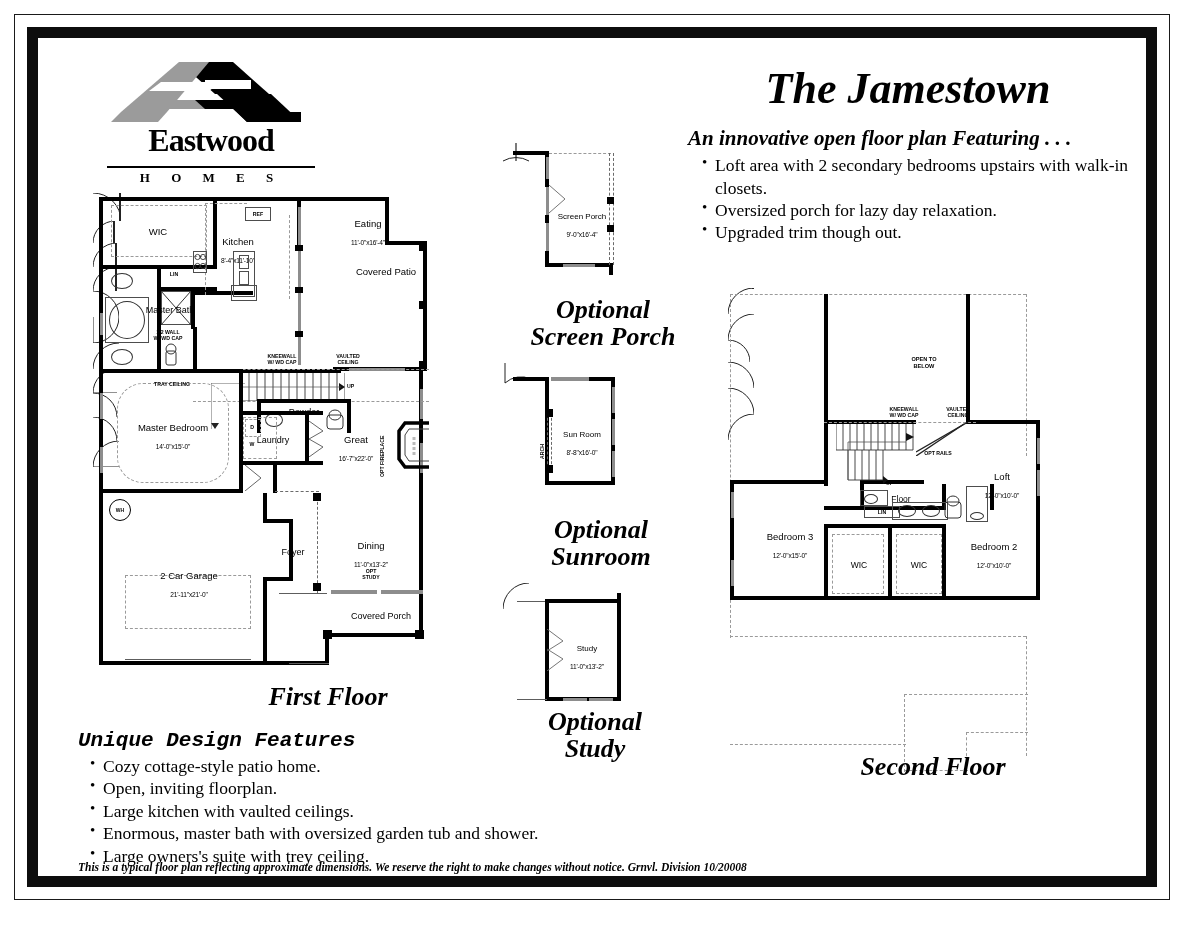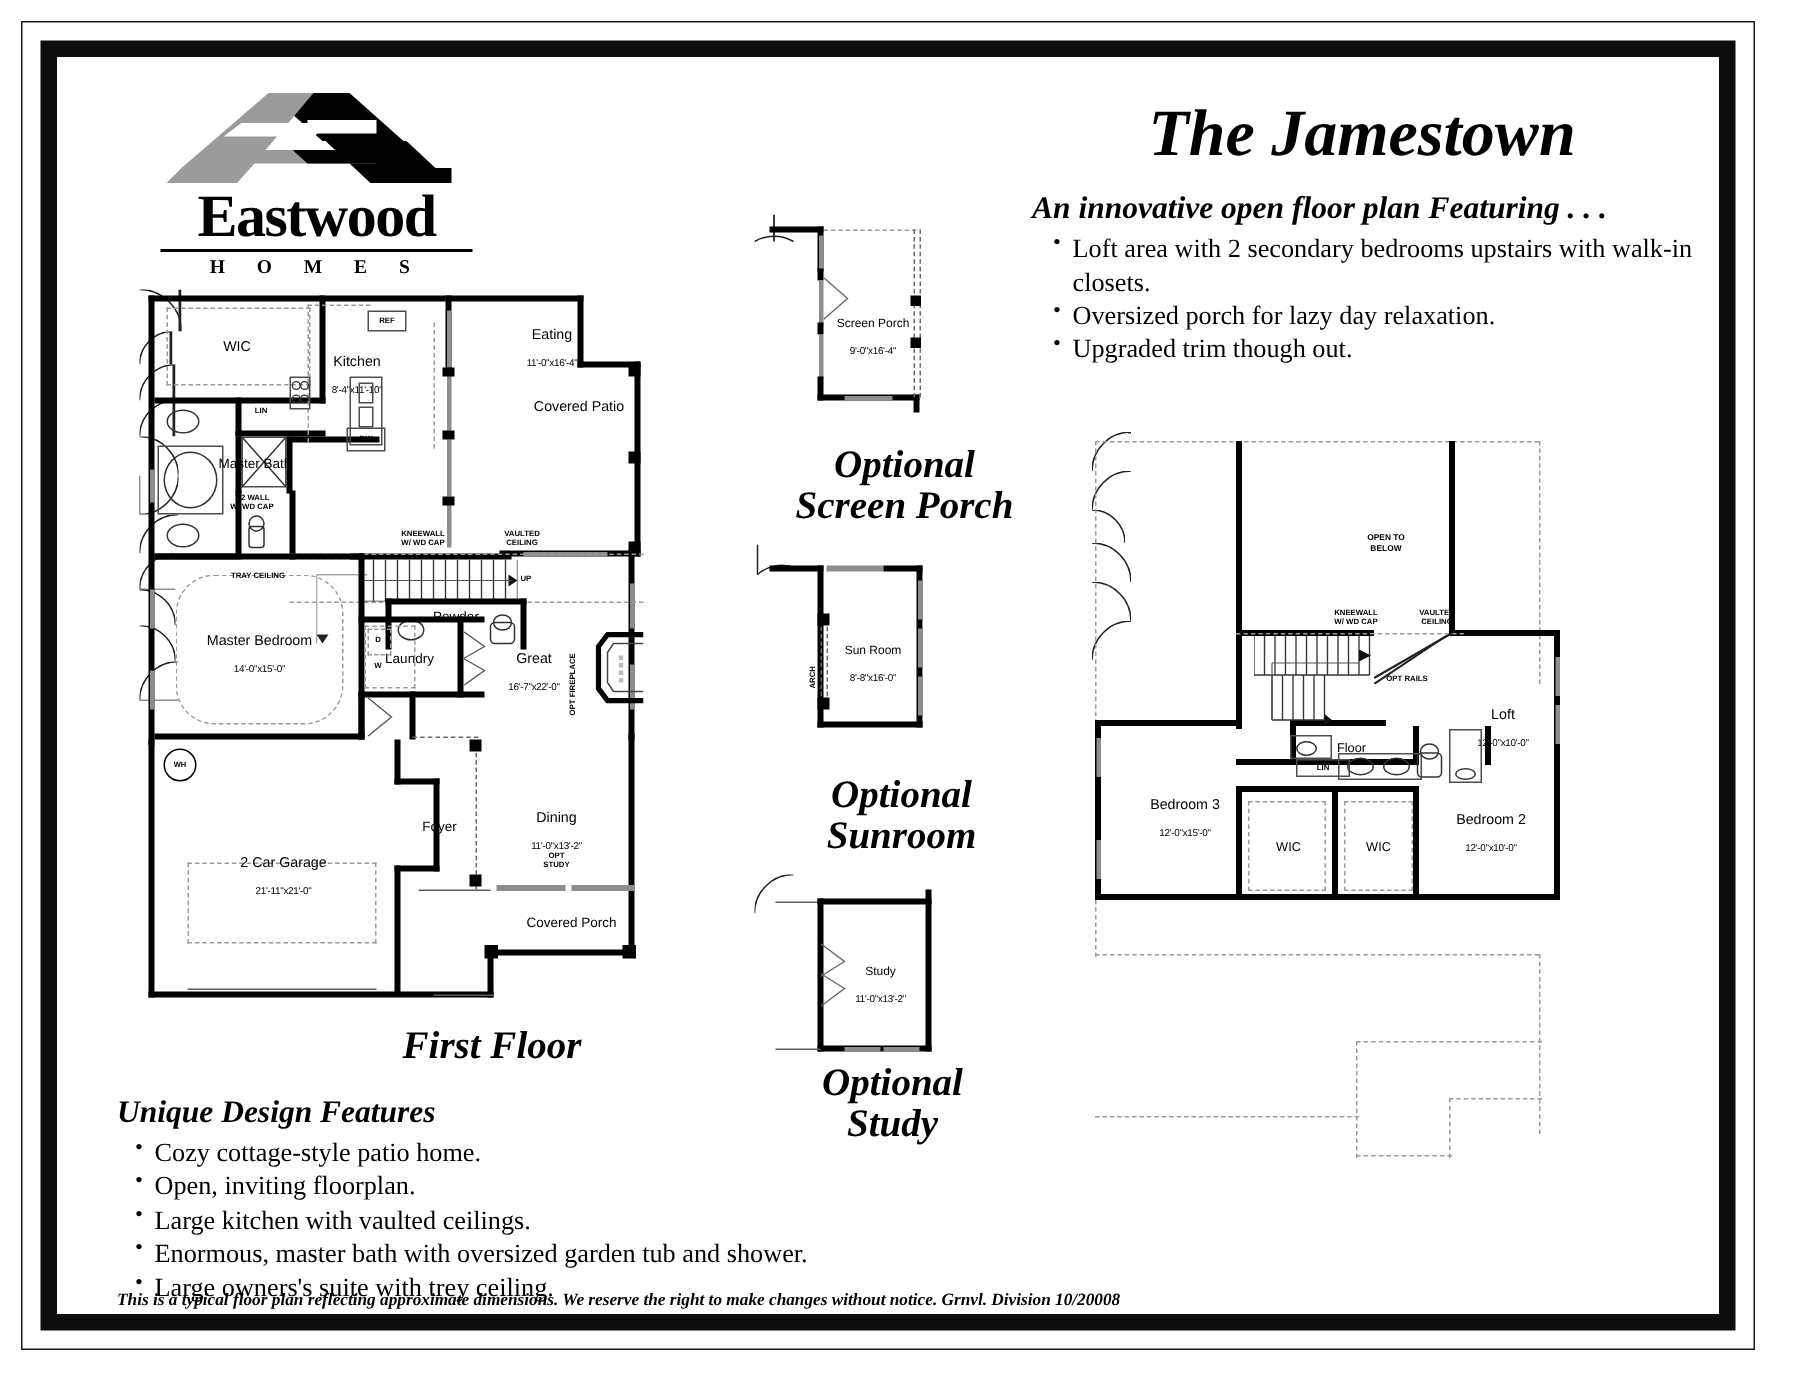--- a/index.html
+++ b/index.html
@@ -12,41 +12,41 @@
   #inner-frame{position:absolute;left:27px;top:27px;width:1130px;height:860px;
                border:11px solid #0d0d0d;box-sizing:border-box;background:#fff;}
   #canvas{position:absolute;left:38px;top:38px;width:1108px;height:838px;
           background:#fff;overflow:hidden;}
 
   
   #logo{position:absolute;left:63px;top:22px;width:220px;height:135px;}
   .logo-mark{position:absolute;left:0;top:0;width:220px;height:68px;}
   .logo-word{position:absolute;left:0;top:64px;width:220px;text-align:center;
              font-family:"Liberation Serif", serif;font-weight:bold;
-             font-size:40px;letter-spacing:-1px;color:#000;line-height:1;}
+             font-size:32px;letter-spacing:-1px;color:#000;line-height:1;}
   .logo-rule{position:absolute;left:6px;top:106px;width:208px;height:2px;background:#000;}
   .logo-sub{position:absolute;left:0;top:110px;width:220px;text-align:center;
             font-family:"Liberation Serif", serif;font-weight:bold;
             font-size:13px;letter-spacing:9px;color:#000;}
 
   
   #headline{position:absolute;left:640px;top:28px;width:460px;}
   #plan-title{font-family:"Liberation Serif", serif;font-style:italic;font-weight:bold;
               font-size:44px;text-align:center;line-height:1.05;color:#000;
               letter-spacing:0px;}
   #feature-head{font-family:"Liberation Serif", serif;font-style:italic;font-weight:bold;
                 font-size:21px;color:#000;margin-top:14px;margin-left:10px;}
   ul.feat{list-style:none;margin:3px 0 0 0;padding:0 0 0 24px;}
   ul.feat li{font-family:"Liberation Serif", serif;font-size:17.5px;color:#000;
              line-height:1.28;position:relative;padding-left:13px;}
   ul.feat li:before{content:"\2022";position:absolute;left:0;top:-1px;font-size:15px;}
 
   
   #udf{position:absolute;left:40px;top:691px;width:560px;}
-  #udf-head{font-family:Liberation Serif, serif;font-style:italic;font-weight:bold;
+  #udf-head{font-family:Liberation Mono, monospace;font-style:italic;font-weight:bold;
             font-size:21px;color:#000;}
   #disclaimer{position:absolute;left:40px;top:823px;width:760px;
               font-family:"Liberation Serif", serif;font-style:italic;font-weight:bold;
               font-size:11.5px;color:#000;}
 
   
   .floor-caption{position:absolute;font-family:"Liberation Serif", serif;
                  font-style:italic;font-weight:bold;font-size:26px;color:#000;
                  text-align:center;line-height:1.05;}
 
@@ -644,20 +644,21 @@
           <path d="M0,0 A26,26 0 0 1 26,26" fill="none" stroke="#222" stroke-width="1"></path>
         </svg>
     </div>
     <div class="door" style="left:190px;top:282px;">
       <svg width="26" height="26">
           <path d="M26,0 A26,26 0 0 0 0,26" fill="none" stroke="#222" stroke-width="1"></path>
         </svg>
     </div>
   </div>
 
+  <div class="floor-caption" style="left:800px;top:715px;width:190px;">Second Floor</div>
 
   <div id="udf">
     <div id="udf-head">Unique Design Features</div>
     <ul class="feat" style="padding-left:12px;">
       <li>Cozy cottage-style patio home.</li>
       <li>Open, inviting floorplan.</li>
       <li>Large kitchen with vaulted ceilings.</li>
       <li>Enormous, master bath with oversized garden tub and shower.</li>
       <li>Large owners's suite with trey ceiling.</li>
     </ul>

